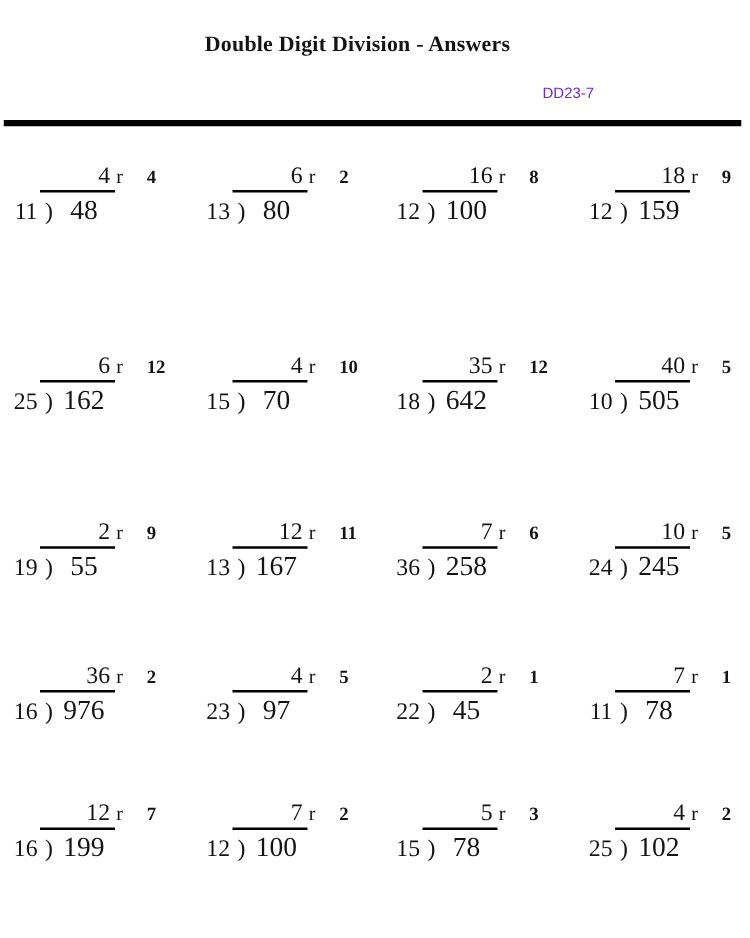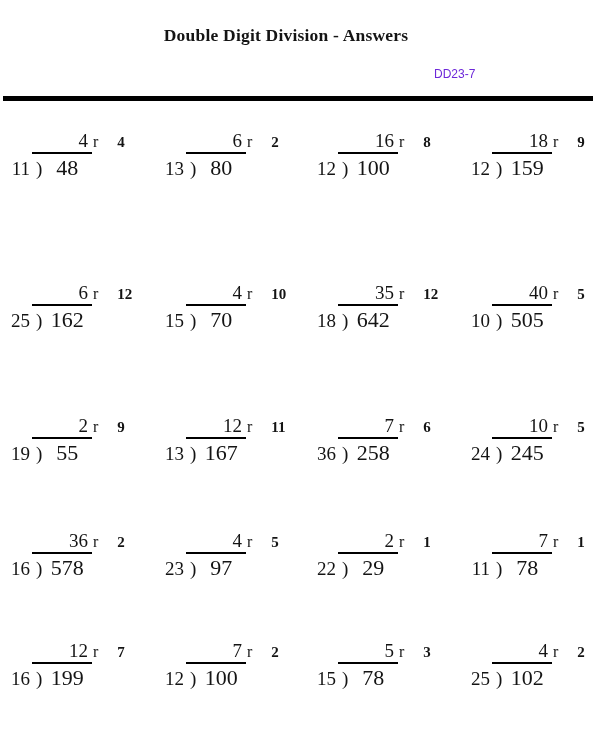--- a/index.html
+++ b/index.html
@@ -286,21 +286,21 @@
   <div class="problem r4 c1">
     <div class="answer">
       <span class="quotient">36</span>
       <span class="rlabel">r</span>
       <span class="remainder">2</span>
     </div>
     <div class="work">
       <span class="divisor">16</span>
       <span class="vinculum">
         <span class="bracket">)</span>
-        <span class="dividend">578</span>
+        <span class="dividend">976</span>
       </span>
     </div>
   </div>
   <div class="problem r4 c2">
     <div class="answer">
       <span class="quotient">4</span>
       <span class="rlabel">r</span>
       <span class="remainder">5</span>
     </div>
     <div class="work">
@@ -314,21 +314,21 @@
   <div class="problem r4 c3">
     <div class="answer">
       <span class="quotient">2</span>
       <span class="rlabel">r</span>
       <span class="remainder">1</span>
     </div>
     <div class="work">
       <span class="divisor">22</span>
       <span class="vinculum">
         <span class="bracket">)</span>
-        <span class="dividend">29</span>
+        <span class="dividend">45</span>
       </span>
     </div>
   </div>
   <div class="problem r4 c4">
     <div class="answer">
       <span class="quotient">7</span>
       <span class="rlabel">r</span>
       <span class="remainder">1</span>
     </div>
     <div class="work">

